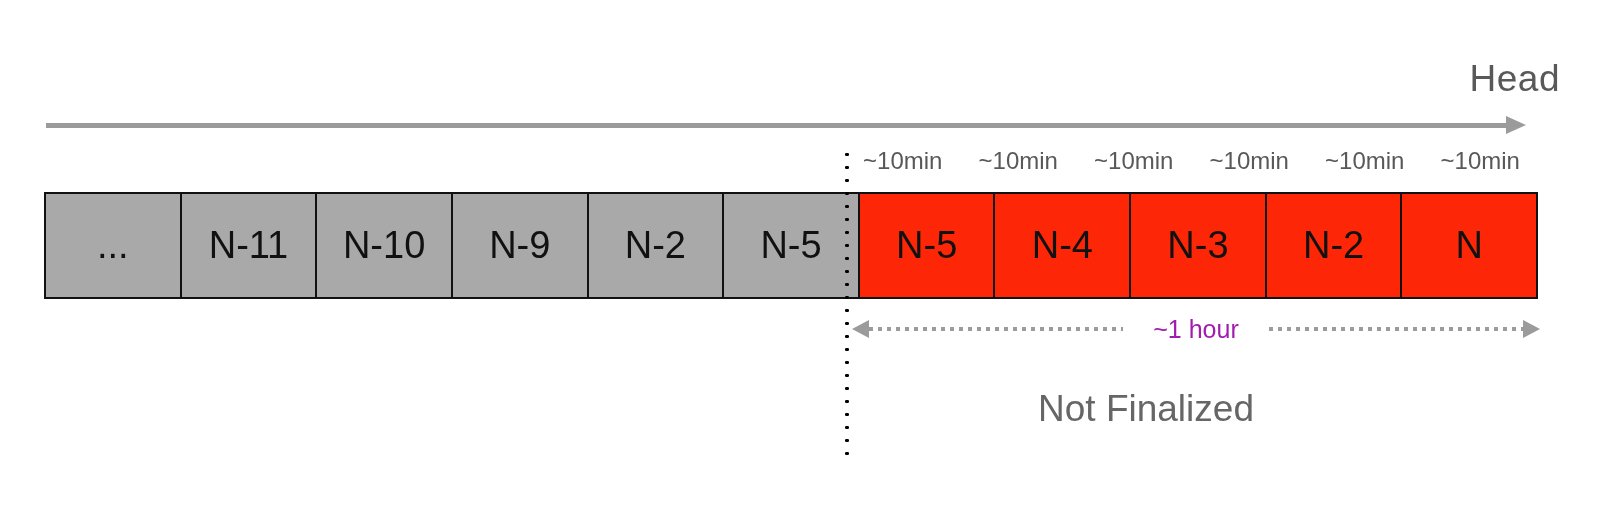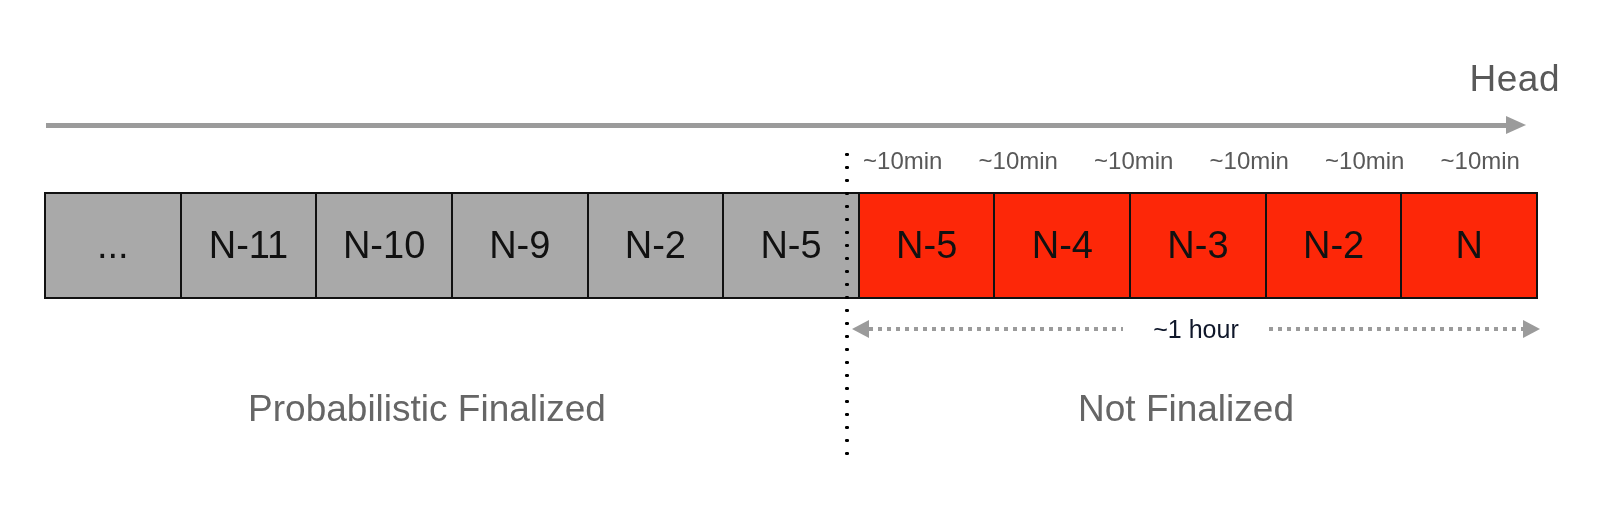--- a/index.html
+++ b/index.html
@@ -111,21 +111,21 @@
   }
   .hour-dots {
     flex: 1;
     height: 4px;
     background-image: repeating-linear-gradient(90deg,
       var(--arrow, #9B9B9B) 0px, var(--arrow, #9B9B9B) 4px,
       rgba(0,0,0,0) 4px, rgba(0,0,0,0) 9px);
   }
   .hour-text {
     font-size: 25px;
-    color: #0f172a;
+    color: #a21caf;
     margin: 12px 30px;
     white-space: nowrap;
   }
   .tri-left {
     width: 0; height: 0;
     border-top: 9px solid transparent;
     border-bottom: 9px solid transparent;
     border-right: 17px solid var(--arrow, #9B9B9B);
   }
   .tri-right {
@@ -138,21 +138,21 @@
   
   .region-label {
     position: absolute;
     top: 388px;
     transform: translateX(-50%);
     font-size: 37px;
     color: #666666;
     white-space: nowrap;
   }
   .region-label.left  { left: 427px; }
-  .region-label.right { left: 1186px; }
+  .region-label.right { left: 1146px; }
 </style>
 </head>
 <body>
 
 <div class="canvas">
 
   <div class="head-label">Head</div>
 
   <div class="timeline-line"></div>
   <div class="timeline-tip"></div>
@@ -205,16 +205,15 @@
   <div class="divider"></div>
 
   <div class="hour-span">
     <div class="tri-left"></div>
     <div class="hour-dots"></div>
     <span class="hour-text">~1 hour</span>
     <div class="hour-dots"></div>
     <div class="tri-right"></div>
   </div>
 
-  <div class="region-label left">Probabilistic Finalized</div>
   <div class="region-label right">Not Finalized</div>
 
 </div>
 
 </body></html>

